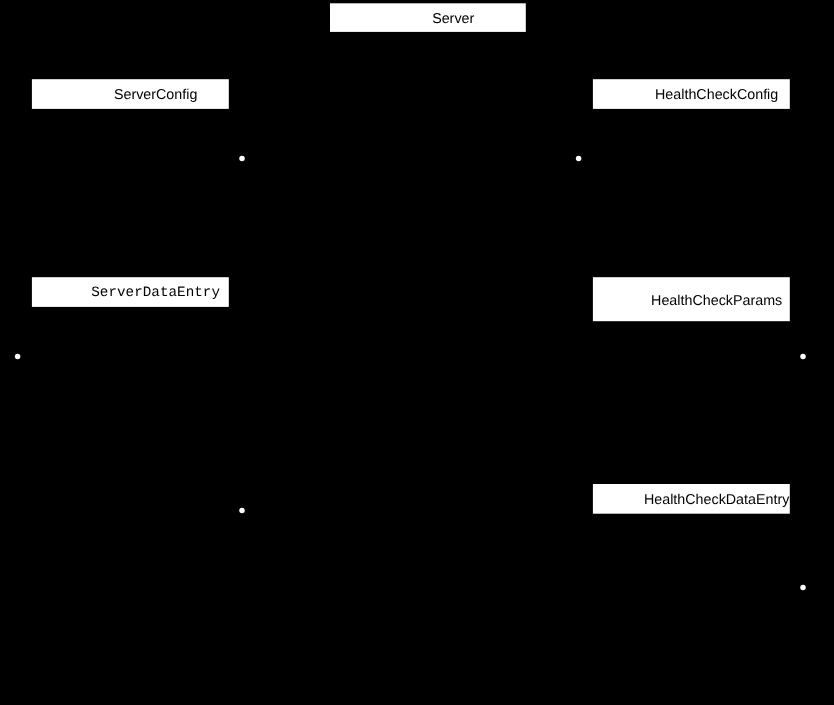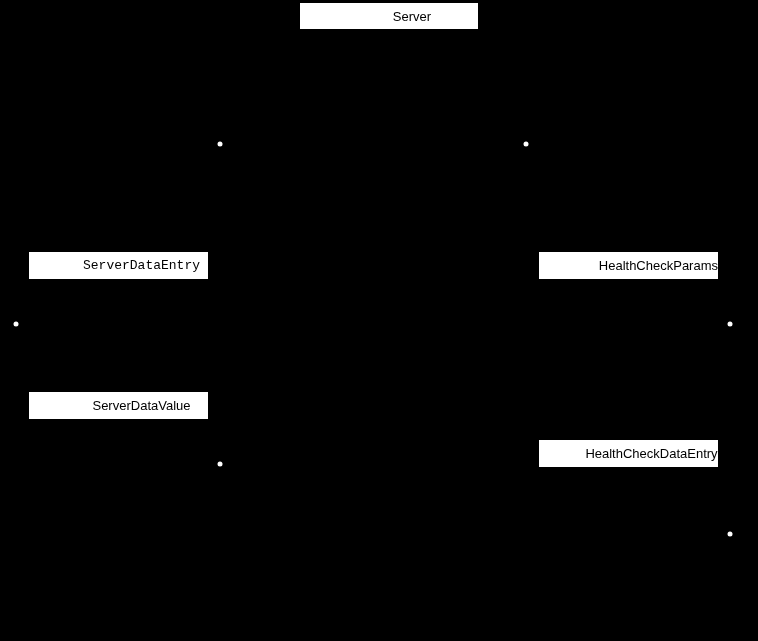--- a/index.html
+++ b/index.html
@@ -44,33 +44,36 @@
 </style>
 </head>
 <body>
 
 <div class="stage">
 
   <div class="node" style="left: 300px; top: 3px; width: 178px; height: 26px;">
     <span class="label">Server</span>
   </div>
 
+  <div class="node" style="left: 29px; top: 72px; width: 179px; height: 27px;">
+    <span class="label">ServerConfig</span>
+  </div>
 
+  <div class="node" style="left: 539px; top: 72px; width: 179px; height: 27px;">
+    <span class="label">HealthCheckConfig</span>
+  </div>
 
   <div class="node" style="left: 29px; top: 252px; width: 179px; height: 27px; font-family: Liberation Mono, monospace;">
     <span class="label">ServerDataEntry</span>
   </div>
 
-  <div class="node" style="left: 539px; top: 252px; width: 179px; height: 27px; justify-content: flex-end;">
+  <div class="node" style="left: 539px; top: 252px; width: 179px; height: 40px;">
     <span class="label">HealthCheckParams</span>
   </div>
 
-  <div class="node" style="left: 29px; top: 392px; width: 179px; height: 27px;">
-    <span class="label">ServerDataValue</span>
-  </div>
 
   <div class="node" style="left: 539px; top: 440px; width: 179px; height: 27px;">
     <span class="label">HealthCheckDataEntry</span>
   </div>
 
   <div class="dot" style="left: 220px; top: 144px;"></div>
   <div class="dot" style="left: 526px; top: 144px;"></div>
   <div class="dot" style="left: 16px; top: 324px;"></div>
   <div class="dot" style="left: 730px; top: 324px;"></div>
   <div class="dot" style="left: 220px; top: 464px;"></div>

